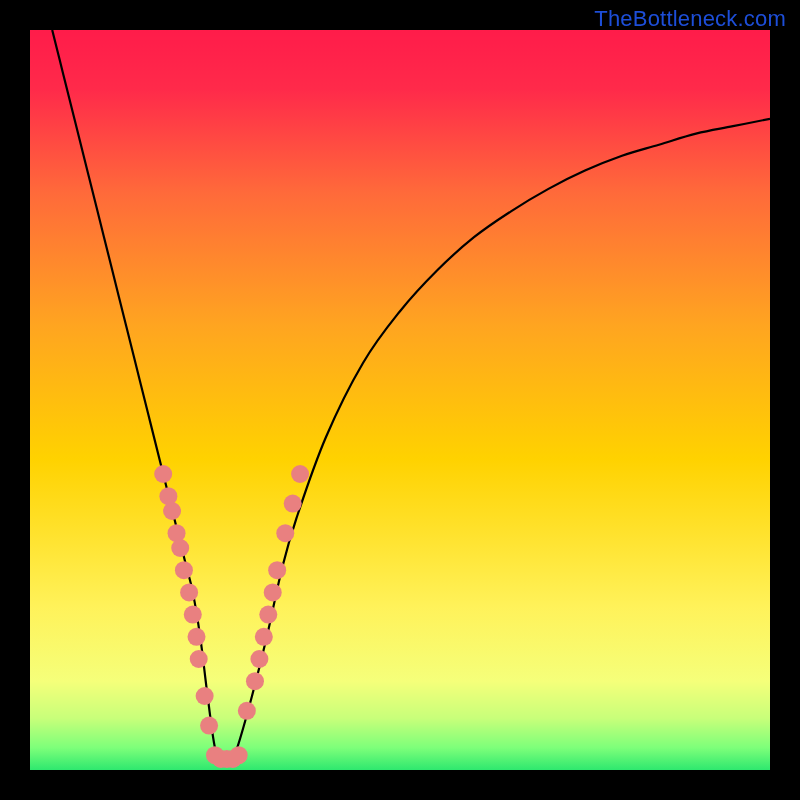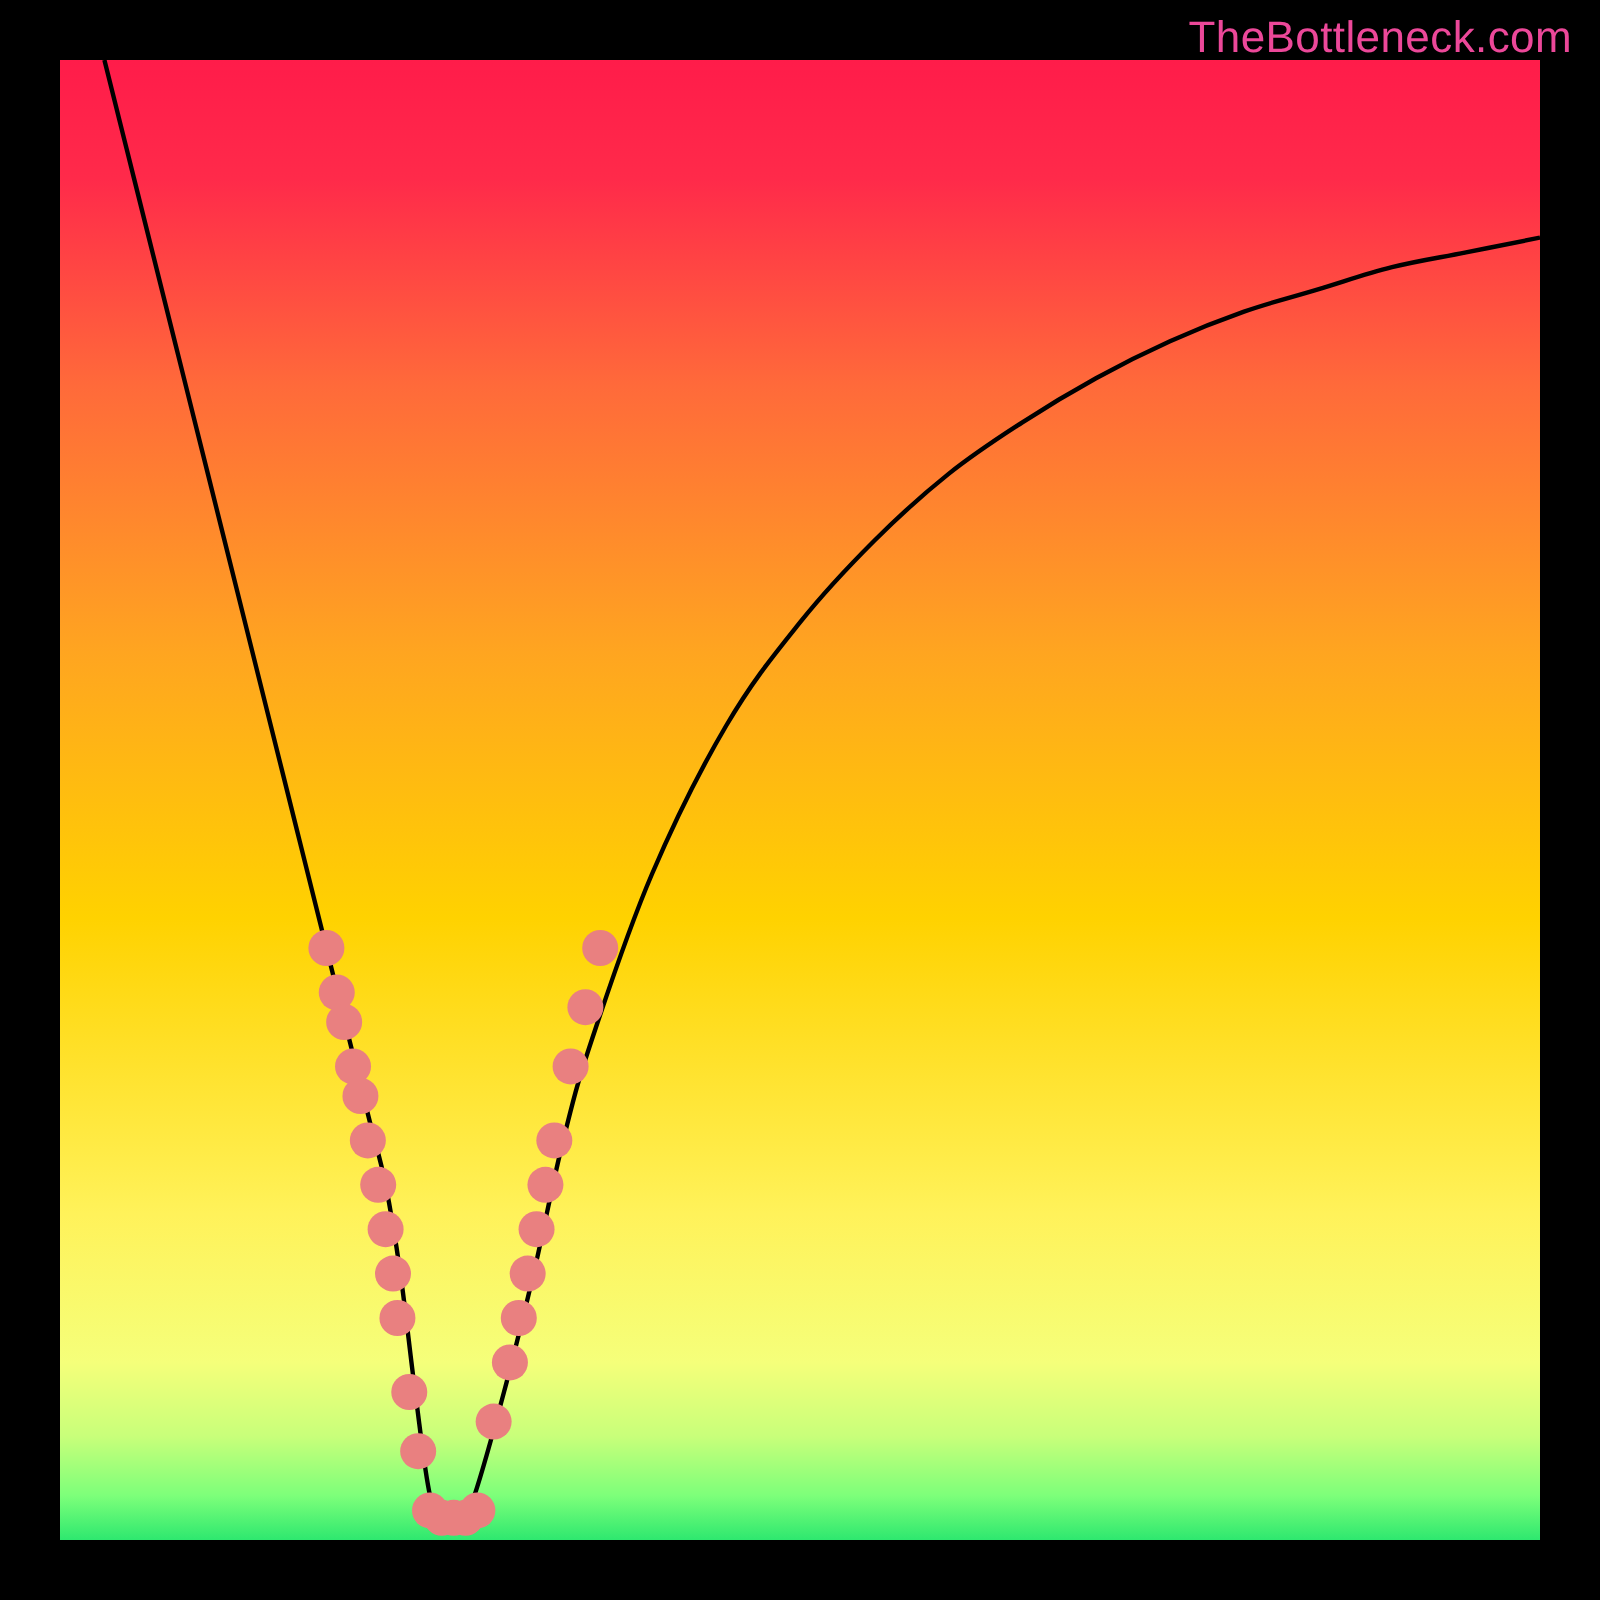--- a/index.html
+++ b/index.html
@@ -14,21 +14,21 @@
   .frame {
     position: relative;
     width: 800px;
     height: 800px;
     box-sizing: border-box;
   }
   .watermark {
     position: absolute;
     top: 6px;
     right: 14px;
-    color: #ec4899;
+    color: #1d4ed8;
     font-size: 22px;
     font-weight: 400;
     letter-spacing: 0.2px;
   }
   svg {
     display: block;
   }
 </style>
 </head>
 <body>

